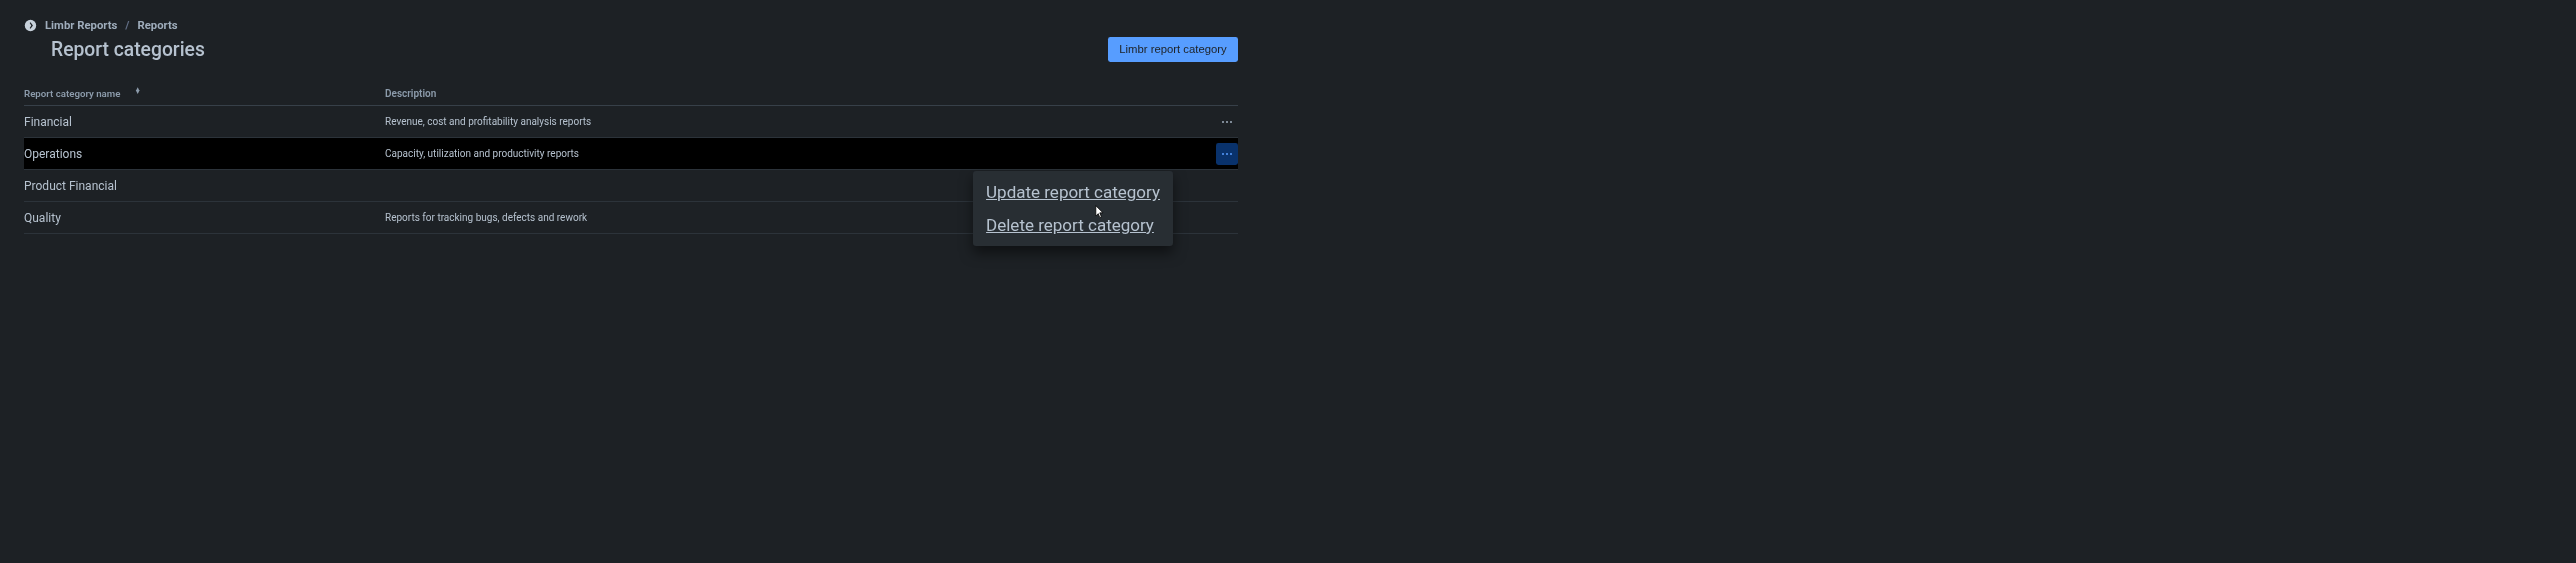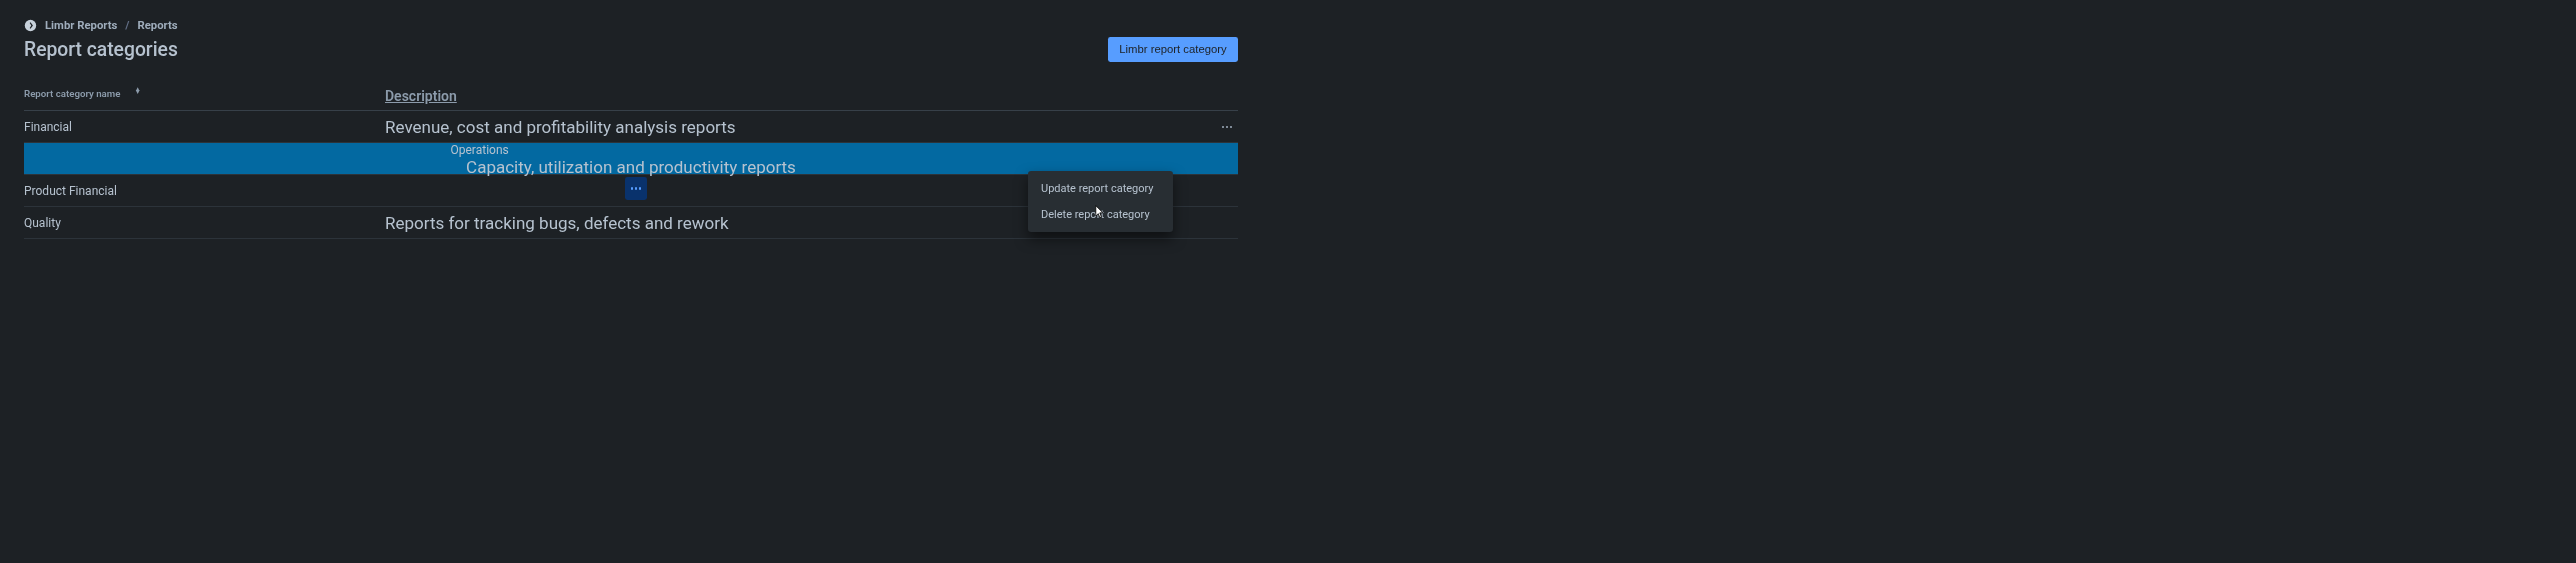--- a/index.html
+++ b/index.html
@@ -44,20 +44,21 @@
     .header-row {
       display: flex;
       justify-content: space-between;
       align-items: center;
       margin-bottom: 26px;
     }
     .page-title {
       color: #b6c2cf;
       font-size: 19.3px;
       font-weight: 500;
+      margin-left: 27px;
     }
     .create-button {
       background-color: #579dff;
       color: #1d2125;
       border: none;
       border-radius: 2.4px;
       padding: 6.4px 11.3px;
       font-size: 11.3px;
       font-weight: 500;
       cursor: pointer;
@@ -74,50 +75,48 @@
       width: 361px;
       color: #8c9bab;
       font-size: 9.7px;
       font-weight: 600;
       display: flex;
       gap: 14px;
     }
     .th-description {
       flex: 1;
       color: #8c9bab;
-      font-size: 14px;
+      font-size: 10px;
       font-weight: 600;
-      text-decoration: underline;
     }
     .sort-icon {
       display: inline-flex;
       flex-direction: column;
       line-height: 3.2px;
       font-size: 6.4px;
       color: #8c9bab;
     }
     .table-row {
       display: flex;
       align-items: center;
       height: 32px;
       border-bottom: 0.8px solid #2c333a;
     }
     .table-row.hovered {
-      background-color: #0369a1;
-      flex-direction: column;
+      background-color: #000000;
     }
     .td-name {
       width: 361px;
       color: #b6c2cf;
       font-size: 12px;
     }
     .td-description {
       flex: 1;
       color: #b6c2cf;
-      font-size: 17px;
+      font-size: 10px;
     }
     .td-actions {
       width: 32px;
       display: flex;
       justify-content: flex-end;
     }
     .more-button {
       width: 22.5px;
       height: 22.5px;
       border-radius: 2.4px;
@@ -151,22 +150,23 @@
       background-color: #282e33;
       border-radius: 3.2px;
       box-shadow: 0 6.4px 13px rgba(0,0,0,0.5);
       padding: 4.8px 0;
       min-width: 145px;
       z-index: 100;
     }
     .dropdown-item {
       padding: 6.4px 13px;
       color: #b6c2cf;
-      font-size: 11px;
-      cursor: pointer;
+      font-size: 17px;
+      cursor: pointer;
+      text-decoration: underline;
     }
     .cursor-pointer {
       position: absolute;
       top: 204px;
       right: 155px;
       width: 16px;
       height: 17.7px;
       z-index: 200;
       pointer-events: none;
     }

